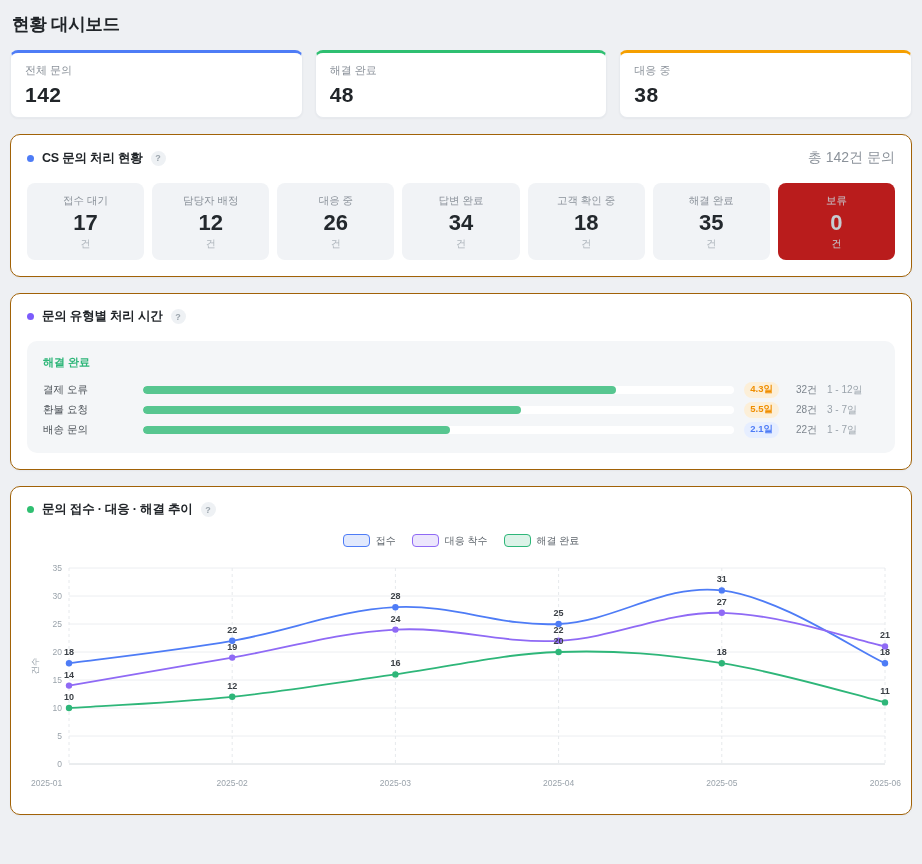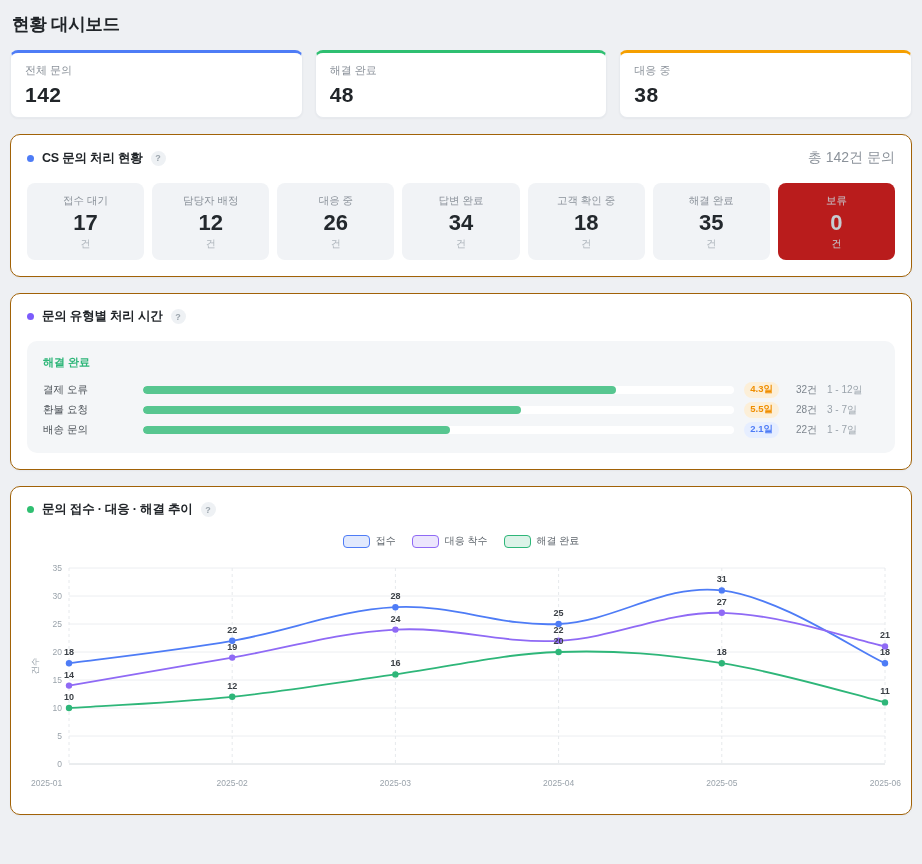--- a/index.html
+++ b/index.html
@@ -51,21 +51,21 @@
   .bar-fill  { height: 100%; border-radius: 4px; }
   .badge { flex: none; min-width: 33px; text-align: center; font-size: 9.5px; font-weight: 700;
            padding: 2px 6px 3px; border-radius: 9px; line-height: 1.1; }
   .badge[data-variant="orange"] { background: #fcefd8; color: #ef8e00; }
   .badge[data-variant="blue"]   { background: #e6eeff; color: #4e7cf6; }
   .bar-count { flex: none; width: 28px; text-align: right; font-size: 10px; color: #7d858d; }
   .bar-range { flex: none; width: 52px; font-size: 10px; color: #9aa3ab; }
 
   
   .legend { display: flex; justify-content: center; align-items: center; gap: 16px; margin: 16px 0 4px; }
-  .legend-item { display: inline-flex; align-items: center; gap: 6px; font-size: 10px; color: #5f666d; cursor: pointer; }
+  .legend-item { display: inline-flex; align-items: flex-start; gap: 6px; font-size: 10px; color: #5f666d; cursor: pointer; }
   .legend-swatch { width: 27px; height: 13px; border-radius: 4px; border: 1.5px solid; }
   .chart-wrap { padding: 2px 2px 0; }
 </style>
 </head>
 <body>
 
 <h1 class="page-title">현황 대시보드</h1>
 
 <div class="kpi-row">
   <div class="kpi-card" style="border-top-color: rgb(78, 124, 246);">

